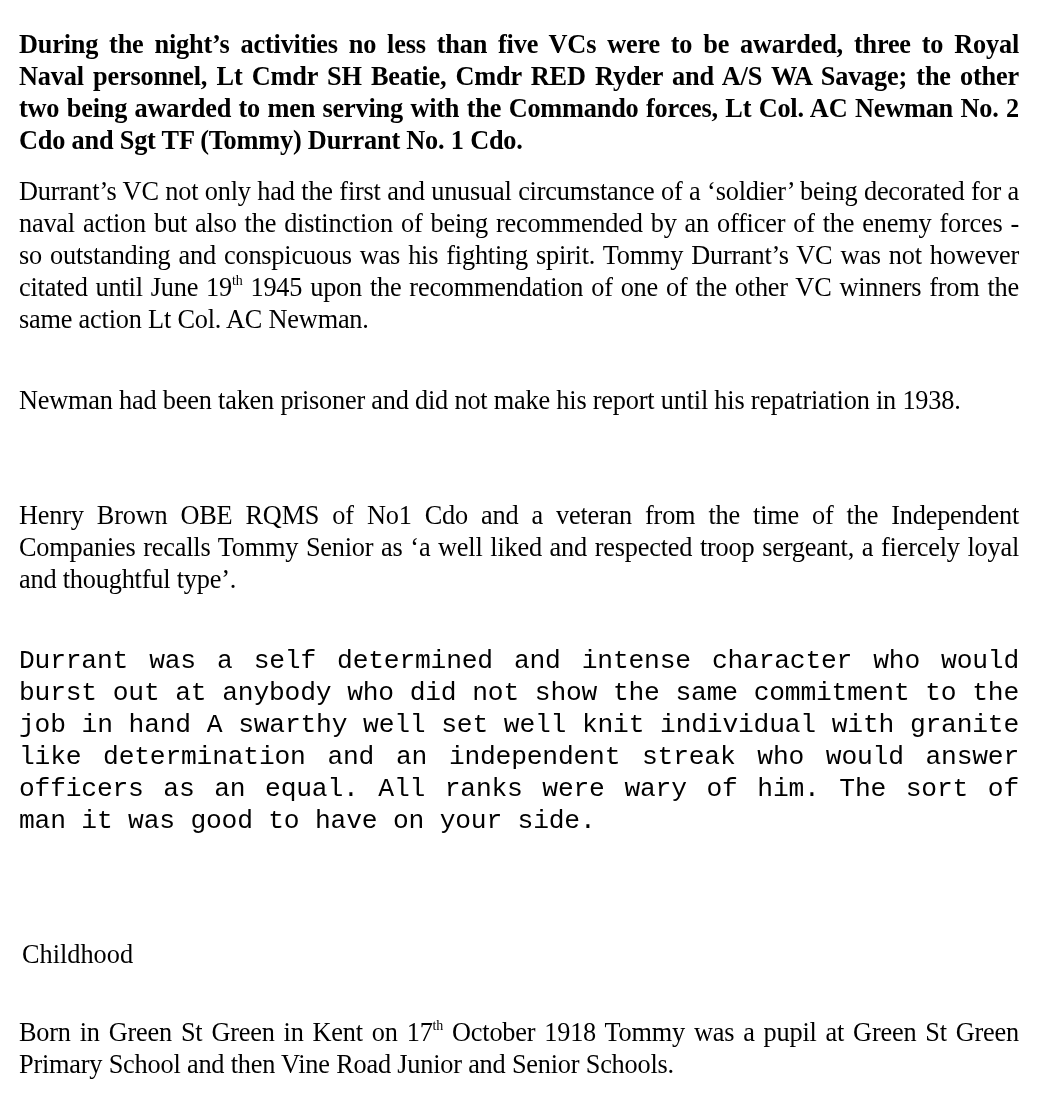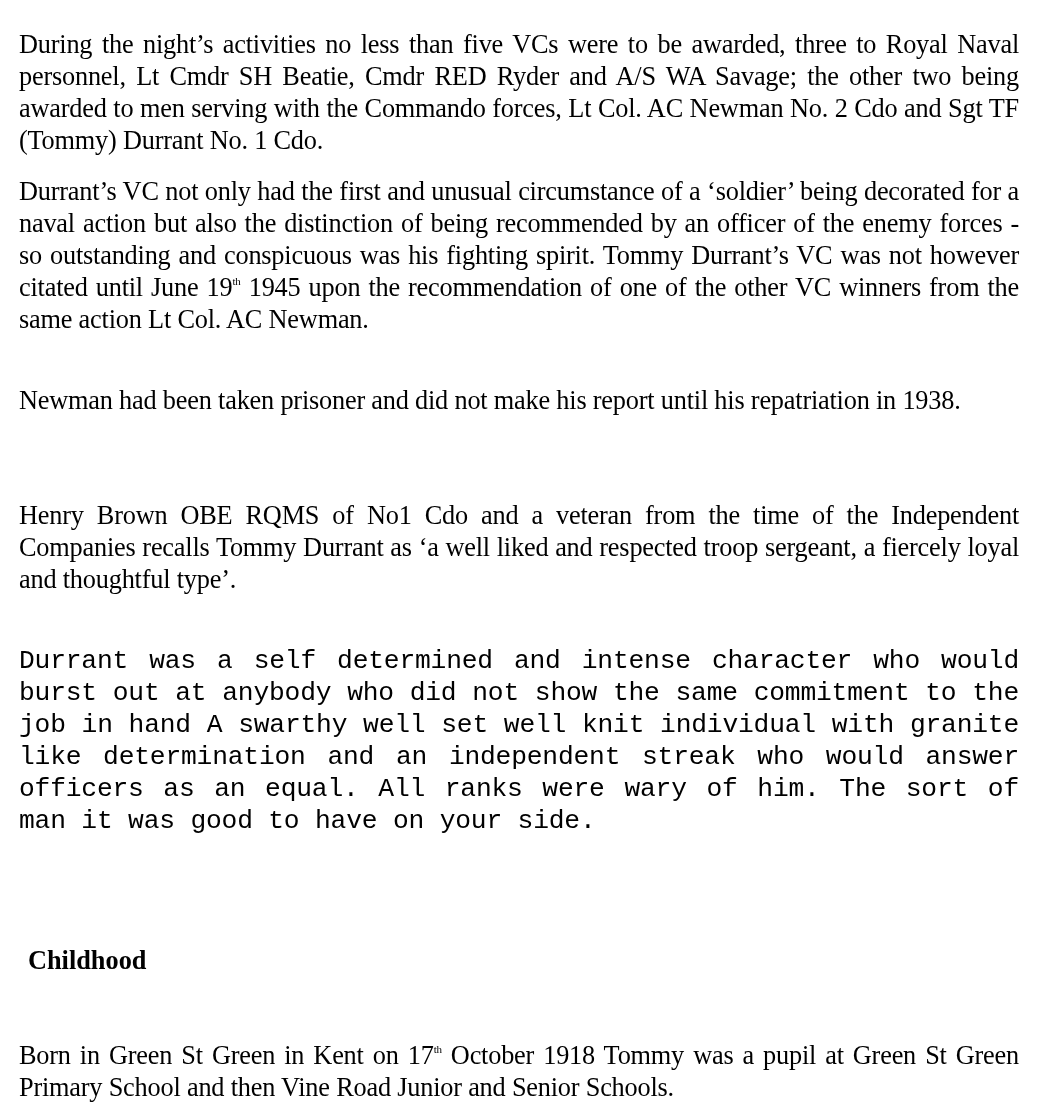--- a/index.html
+++ b/index.html
@@ -7,34 +7,34 @@
     width: 1048px; height: 1103px; overflow: hidden; position: relative;
     font-family: "Liberation Serif", "DejaVu Serif", serif;
     color: #000;
   }
   .para {
     position: absolute; left: 19px; width: 1000px;
     font-size: 26.3px; line-height: 32px;
     text-align: justify; margin: 0;
     letter-spacing: -0.2px;
   }
-  .para sup { font-size: 11px; line-height: 0; vertical-align: 11px; }
+  .para sup { font-size: 14px; line-height: 0; vertical-align: 11px; }
   .heading {
     position: absolute; left: 19px; top: 936px;
-    font-size: 26.3px; font-weight: bold; margin: 9px; line-height: 32px;
+    font-size: 26.3px; font-weight: normal; margin: 3px; line-height: 32px;
   }
 </style>
 </head>
 <body>
 
-<p class="para" style="top:29px;">During the night’s activities no less than five VCs were to be awarded, three to Royal Naval personnel, Lt Cmdr SH Beatie, Cmdr RED Ryder and A/S WA Savage; the other two being awarded to men serving with the Commando forces, Lt Col. AC Newman No. 2 Cdo and Sgt TF (Tommy) Durrant No. 1 Cdo.</p>
+<p class="para" style="top:29px;font-weight:bold;">During the night’s activities no less than five VCs were to be awarded, three to Royal Naval personnel, Lt Cmdr SH Beatie, Cmdr RED Ryder and A/S WA Savage; the other two being awarded to men serving with the Commando forces, Lt Col. AC Newman No. 2 Cdo and Sgt TF (Tommy) Durrant No. 1 Cdo.</p>
 
 <p class="para" style="top:176px;"><span>Durrant’s VC not only had the first and unusual circumstance of a ‘soldier’ being decorated for a naval action but also the  distinction of being recommended by an officer of the enemy forces - so outstanding and conspicuous was his fighting spirit.  Tommy Durrant’s VC was not however citated until June 19</span><sup>th</sup><span> 1945 upon the recommendation of one of the other VC winners from the same action Lt Col. AC Newman.</span></p>
 
 <p class="para" style="top:385px;">Newman had been taken prisoner and did not make his report until his repatriation in 1938.</p>
 
-<p class="para" style="top:500px;">Henry Brown OBE RQMS of No1 Cdo and a veteran from the time of the Independent Companies recalls Tommy Durrant as ‘a well liked and respected troop sergeant, a fiercely loyal and thoughtful type’.</p>
+<p class="para" style="top:500px;">Henry Brown OBE RQMS of No1 Cdo and a veteran from the time of the Independent Companies recalls Tommy Senior as ‘a well liked and respected troop sergeant, a fiercely loyal and thoughtful type’.</p>
 
 <p class="para" style="top:645px;font-family:Liberation Mono, monospace;">Durrant was a self determined and intense character who would burst out at anybody who did not show the same commitment to the job in hand  A swarthy well set well knit individual with granite like determination and an independent streak who would answer officers as an equal.  All ranks were wary of him. The sort of man it was good to have on your side.</p>
 
 <h2 class="heading">Childhood</h2>
 
-<p class="para" style="top:1017px;margin-top:23px;"><span>Born in Green St Green in Kent on 17</span><sup>th</sup><span> October 1918 Tommy was a pupil at Green St Green Primary School and then Vine Road Junior and Senior Schools.</span></p>
+<p class="para" style="top:1017px;"><span>Born in Green St Green in Kent on 17</span><sup>th</sup><span> October 1918 Tommy was a pupil at Green St Green Primary School and then Vine Road Junior and Senior Schools.</span></p>
 
 </body></html>

